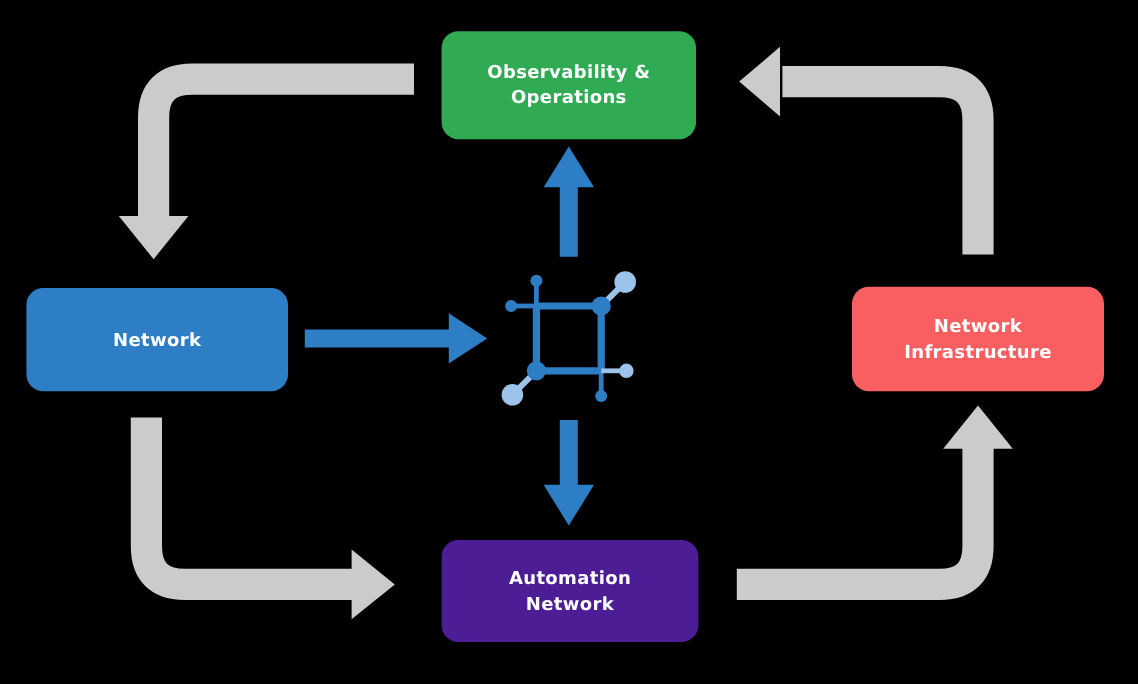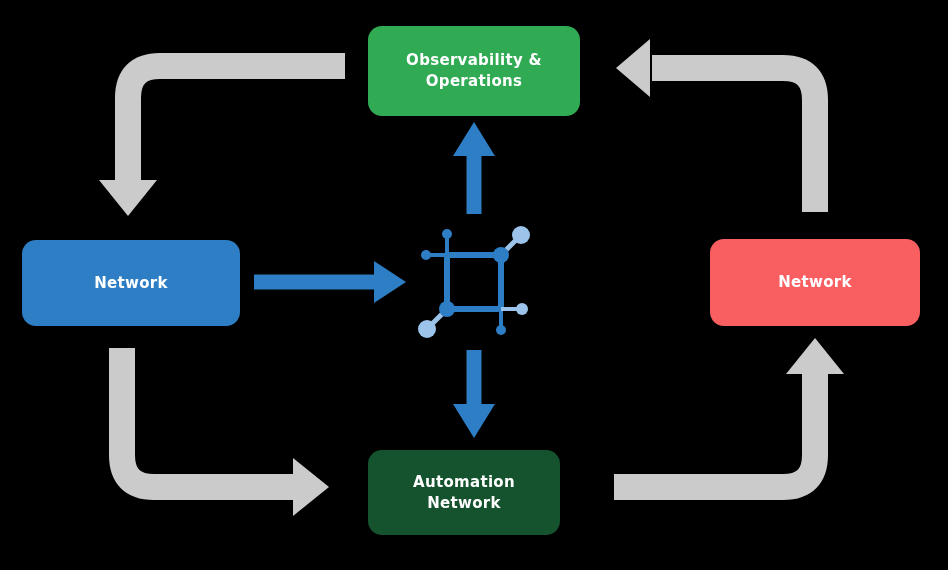--- a/index.html
+++ b/index.html
@@ -99,20 +99,21 @@
     <span>Observability &amp;</span>
     <span>Operations</span>
   </div>
 
   <div class="node" style="left: 22px; top: 240px; width: 218px; height: 86px; background: rgb(45, 126, 196); color: rgb(255, 255, 255);">
     <span>Network</span>
   </div>
 
   <div class="node" style="left: 710px; top: 239px; width: 210px; height: 87px; background: rgb(249, 95, 97); color: rgb(255, 255, 255);">
     <span>Network</span>
+    <span>Infrastructure</span>
   </div>
 
-  <div class="node" style="left: 368px; top: 450px; width: 192px; height: 85px; background: #14532d; color: rgb(255, 255, 255);">
+  <div class="node" style="left: 368px; top: 450px; width: 214px; height: 85px; background: #4c1d95; color: rgb(255, 255, 255);">
     <span>Automation</span>
     <span>Network</span>
   </div>
 
 </div>
 
 </body></html>

